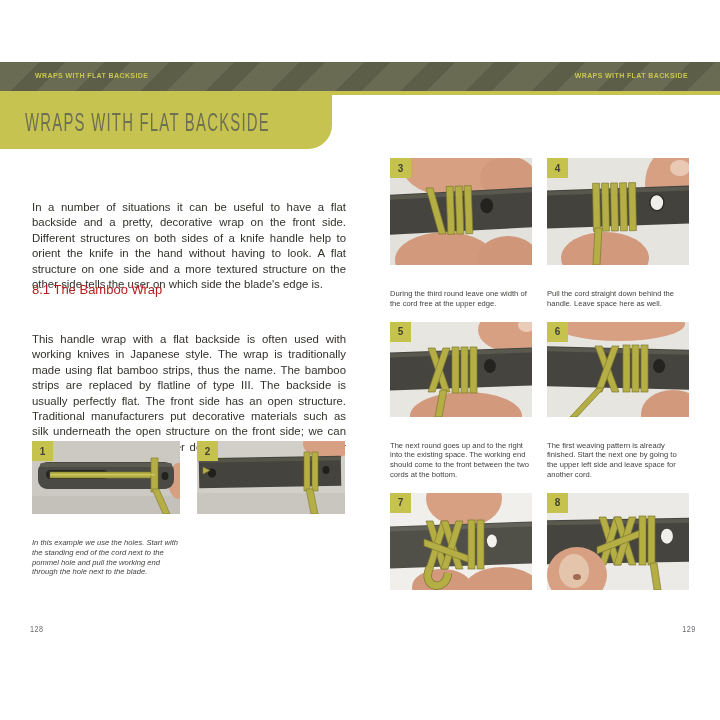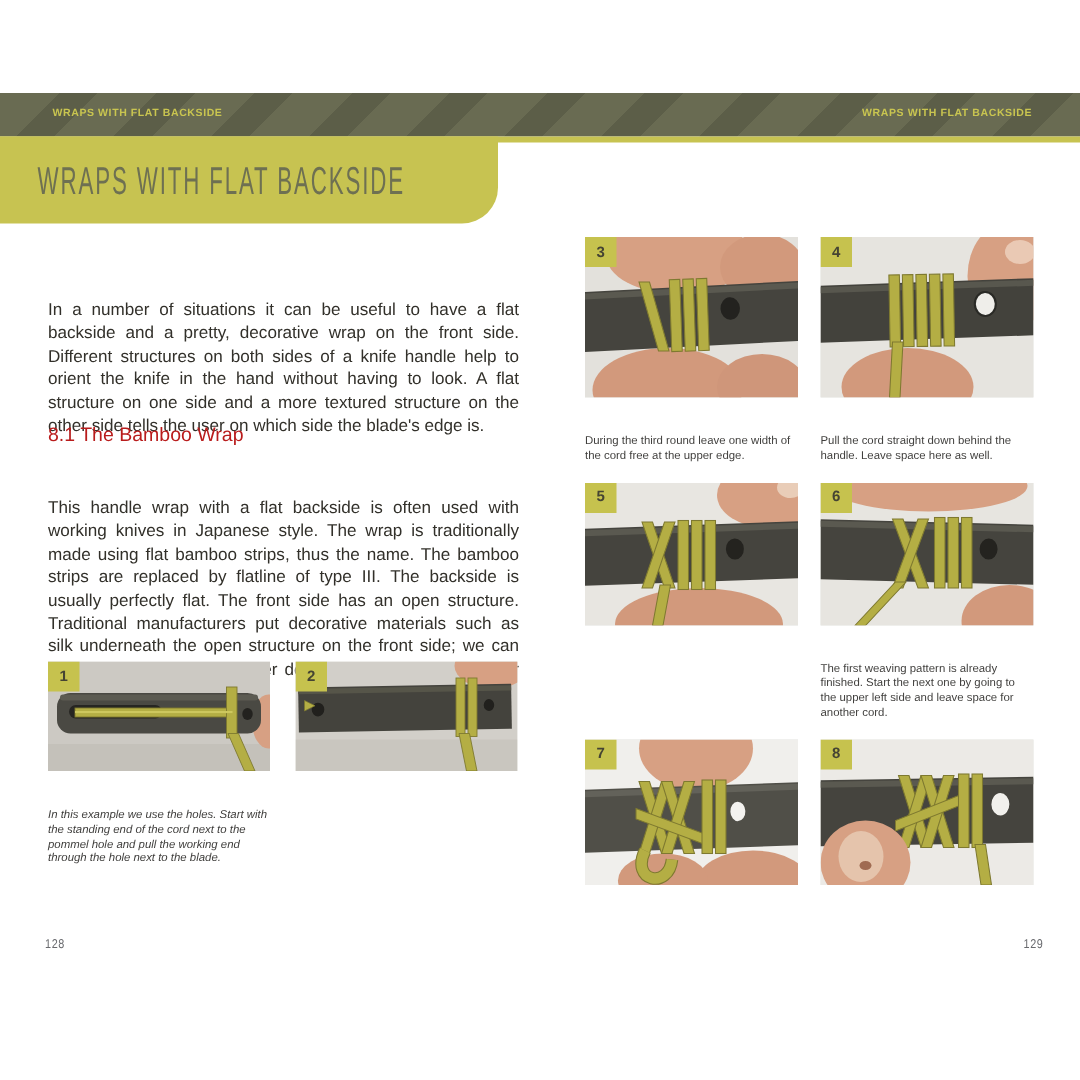--- a/index.html
+++ b/index.html
@@ -176,20 +176,21 @@
         </g>
         <path d="M38,26 L45,26 L60,70 L53,70 Z" fill="#b4ae44" stroke="#7e7930" stroke-width="0.7"></path>
         <path d="M53,26 L60,26 L45,70 L38,70 Z" fill="#b4ae44" stroke="#7e7930" stroke-width="0.7"></path>
         <rect x="62" y="25" width="7" height="46" fill="#b4ae44" stroke="#7e7930" stroke-width="0.7"></rect>
         <rect x="71" y="25" width="7" height="46" fill="#b4ae44" stroke="#7e7930" stroke-width="0.7"></rect>
         <rect x="80" y="25" width="7" height="46" fill="#b4ae44" stroke="#7e7930" stroke-width="0.7"></rect>
         <path d="M50,68 L57,68 L52,95 L45,95 Z" fill="#b4ae44" stroke="#7e7930" stroke-width="0.7"></path>
       </svg>
       <div class="badge">5</div>
     </div>
+    <figcaption class="cap">The next round goes up and to the right into the existing space. The working end should come to the front between the two cords at the bottom.</figcaption>
   </figure>
 
   <figure>
     <div class="photo ph-r2">
       <svg viewBox="0 0 142 95" preserveAspectRatio="none">
         <rect width="142" height="95" fill="#e7e5e0"></rect>
         <ellipse cx="72" cy="2" rx="66" ry="17" fill="#d7a083"></ellipse>
         <ellipse cx="126" cy="92" rx="32" ry="24" fill="#d2997c"></ellipse>
         <g transform="rotate(1.5 71 46)">
           <rect x="-4" y="26" width="150" height="40" fill="#45443e"></rect>

